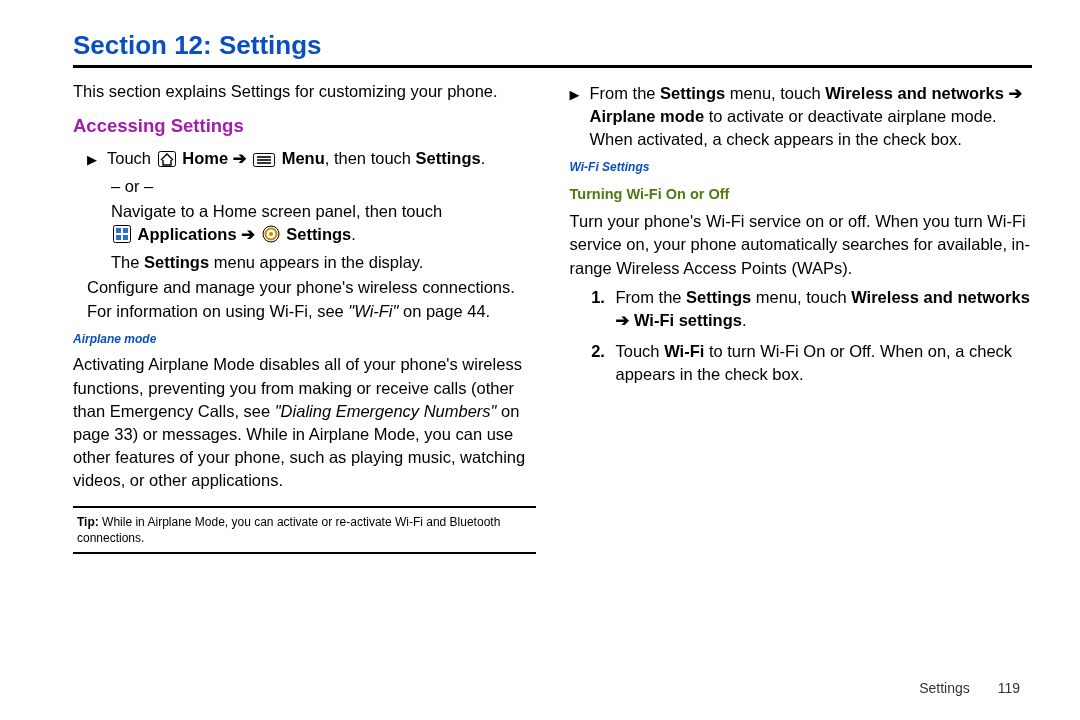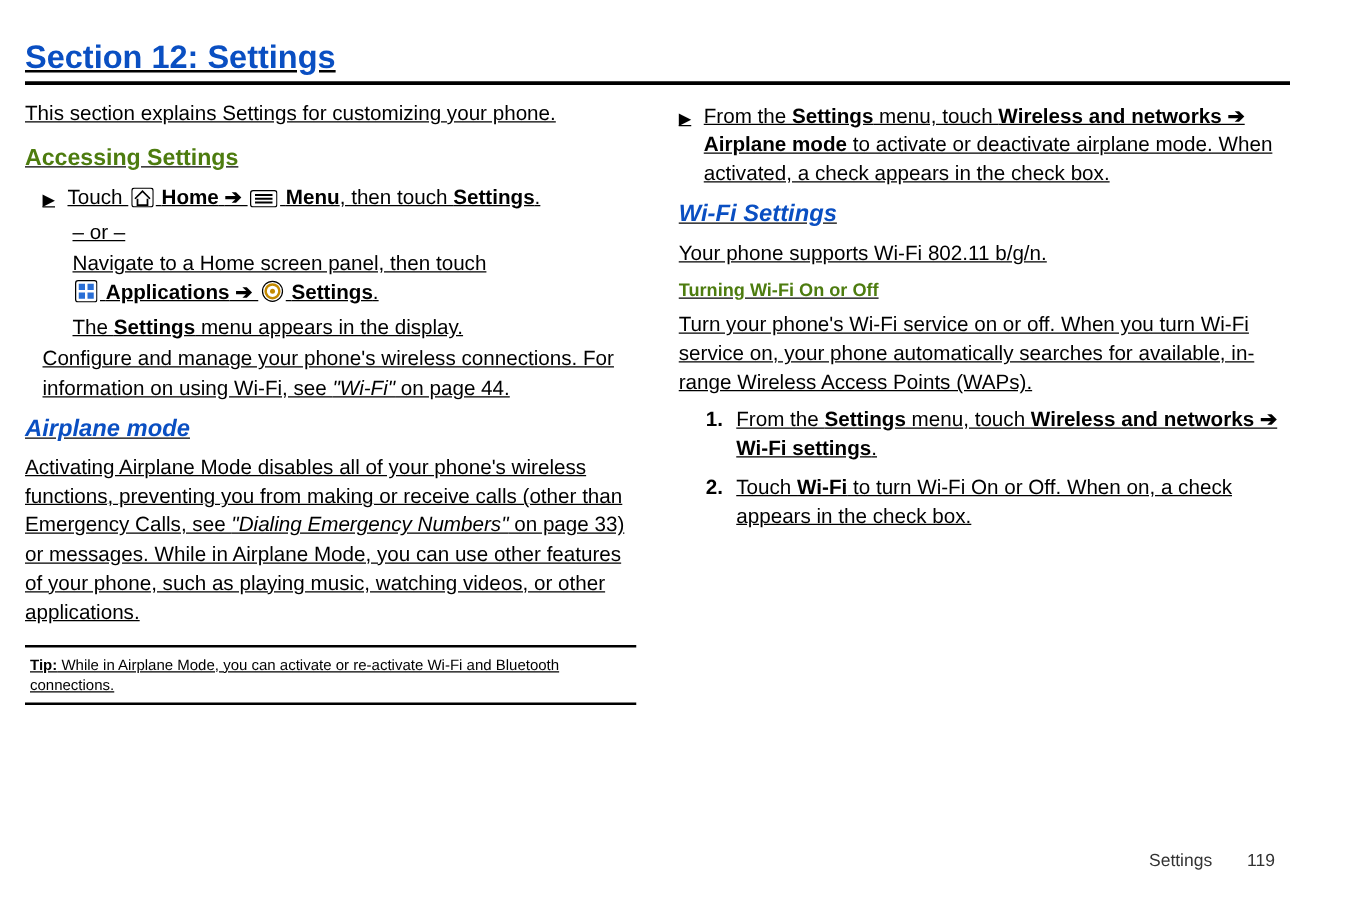--- a/index.html
+++ b/index.html
@@ -6,23 +6,22 @@
     margin: 0;
     padding: 0;
     background: #fff;
     font-family: Arial, Helvetica, sans-serif;
     color: #000;
     width: 1080px;
     height: 720px;
     overflow: hidden;
   }
   .page {
-    padding: 22px 48px 0 20px;
+    padding: 22px 48px 0 73px;
     box-sizing: border-box;
-    text-decoration: underline;
   }
   .section-title {
     font-size: 26px;
     font-weight: 700;
     color: #0a4fc2;
     margin: 8px 0 4px 0;
     font-family: Arial, Helvetica, sans-serif;
   }
   .rule-thick {
     border: none;
@@ -35,30 +34,30 @@
   }
   .col {
     flex: 1 1 0;
     font-size: 16.5px;
     line-height: 1.4;
   }
   .intro {
     margin: 0 0 10px 0;
   }
   .h2 {
-    color: #4d7c0f;
+    color: #a21caf;
     font-weight: 700;
     font-size: 18.5px;
     margin: 6px 0 8px 0;
   }
   .h3 {
     color: #0a4fc2;
     font-style: italic;
     font-weight: 700;
-    font-size: 19px;
+    font-size: 12px;
     margin: 8px 0 6px 0;
   }
   .h4 {
     color: #4d7c0f;
     font-weight: 700;
     font-size: 14.5px;
     margin: 8px 0 6px 0;
   }
   .bullet-row {
     display: flex;
@@ -198,21 +197,20 @@
 
     <div class="col">
       <div class="bullet-row" style="margin-left:0">
         <span class="bullet-sym">▶</span>
         <span>
           <span>From the </span><b>Settings</b><span> menu, touch </span><b>Wireless and networks ➔ Airplane mode</b><span> to activate or deactivate airplane mode. When activated, a check appears in the check box.</span>
         </span>
       </div>
 
       <div class="h3">Wi-Fi Settings</div>
-      <p class="plain-block">Your phone supports Wi-Fi 802.11 b/g/n.</p>
 
       <div class="h4">Turning Wi-Fi On or Off</div>
       <p class="plain-block">Turn your phone's Wi-Fi service on or off. When you turn Wi-Fi service on, your phone automatically searches for available, in-range Wireless Access Points (WAPs).</p>
 
       <ol class="ol">
         <li>
           <span>From the </span><b>Settings</b><span> menu, touch </span><b>Wireless and networks ➔ Wi-Fi settings</b><span>.</span>
         </li>
         <li>
           <span>Touch </span><b>Wi-Fi</b><span> to turn Wi-Fi On or Off. When on, a check appears in the check box.</span>

